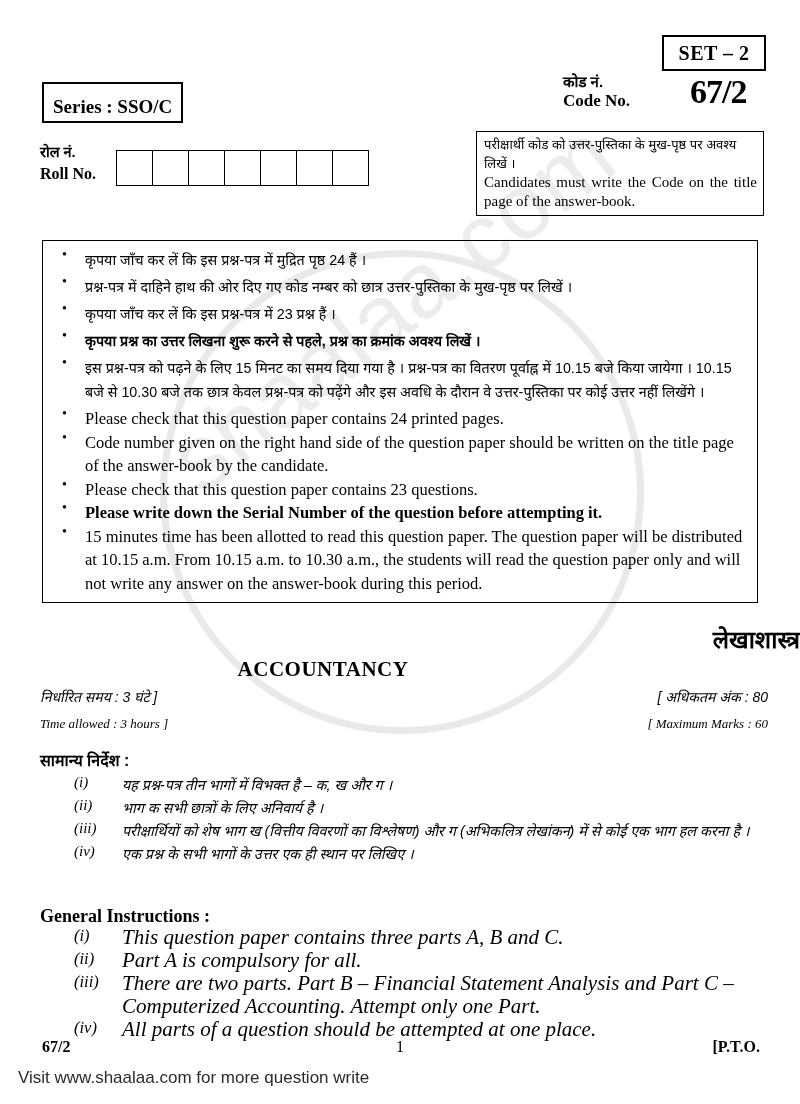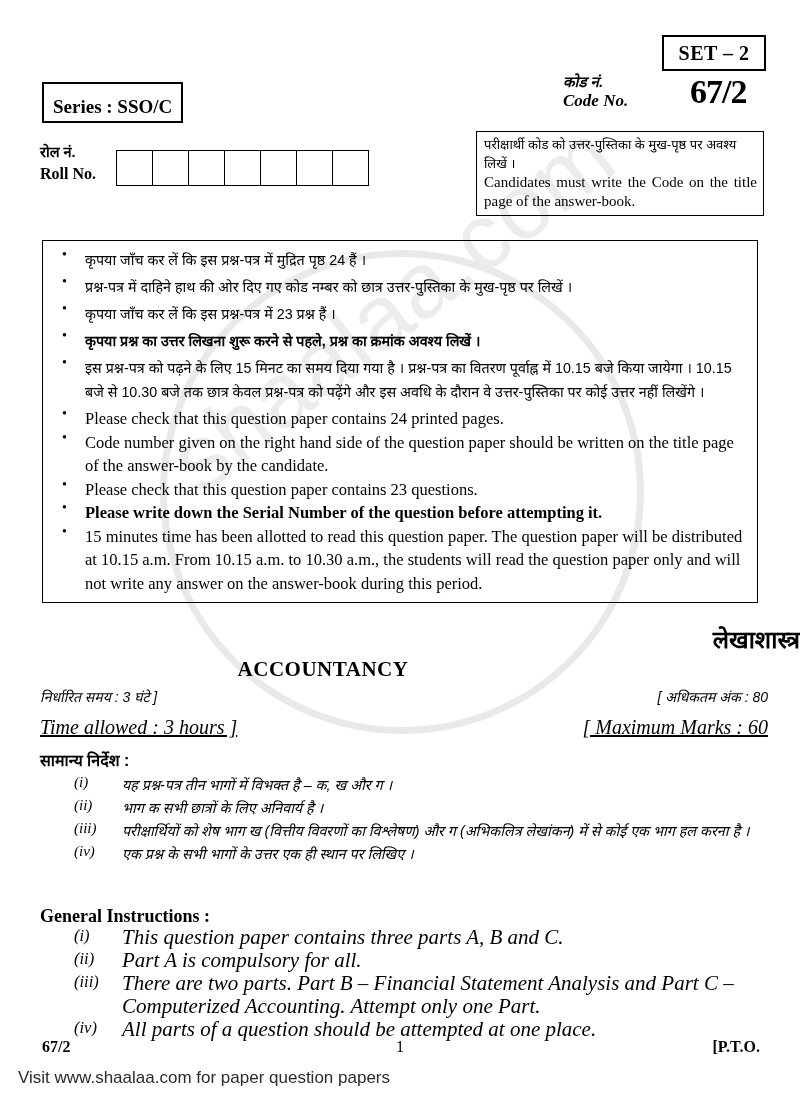--- a/index.html
+++ b/index.html
@@ -62,21 +62,20 @@
     font-weight: bold;
     font-size: 20px;
     letter-spacing: 0.5px;
     margin-top: 8px;
   }
   .hdr-code-label {
     position: absolute;
     left: 563px; top: 72px;
     font-size: 16px;
     line-height: 19px;
-    font-style: italic;
   }
   .hdr-code-label .l-hi { font-family: "Liberation Sans", sans-serif; font-weight: 700; font-size: 15px; }
   .hdr-code-label .l-en { font-weight: bold; font-size: 17px; text-align: right; }
   .hdr-code-value {
     position: absolute;
     left: 690px; top: 73px;
     font-size: 34px;
     font-weight: bold;
     letter-spacing: -1px;
   }
@@ -198,21 +197,21 @@
     font-style: italic;
     gap: 6px;
   }
   .meta-row.r1 { top: 687px; }
   .meta-row.r2 { top: 716px; }
   .meta-hi {
     font-family: "Liberation Sans", sans-serif;
     font-size: 14px;
     font-style: italic;
   }
-  .meta-en { font-size: 20px; text-decoration: underline; }
+  .meta-en { font-size: 13px; }
 
   .gi-head-hi {
     position: absolute;
     left: 40px; top: 749px;
     font-family: "Liberation Sans", sans-serif;
     font-weight: bold;
     font-size: 16px;
   }
   .gi-head-en {
     position: absolute;
@@ -366,15 +365,15 @@
   <ol class="gi-list en" id="gi-english">
       <li><span class="num">(i)</span><span class="gi-en">This question paper contains three parts A, B and C.</span></li>
       <li><span class="num">(ii)</span><span class="gi-en">Part A is compulsory for all.</span></li>
       <li><span class="num">(iii)</span><span class="gi-en">There are two parts. Part B – Financial Statement Analysis and Part C – Computerized Accounting. Attempt only one Part.</span></li>
       <li><span class="num">(iv)</span><span class="gi-en">All parts of a question should be attempted at one place.</span></li>
     </ol>
 
   <div class="footer-left">67/2</div>
   <div class="footer-center">1</div>
   <div class="footer-right">[P.T.O.</div>
-  <div class="footer-site">Visit www.shaalaa.com for paper question papers</div>
+  <div class="footer-site">Visit www.shaalaa.com for more question write</div>
 
 </div>
 
 </body></html>

